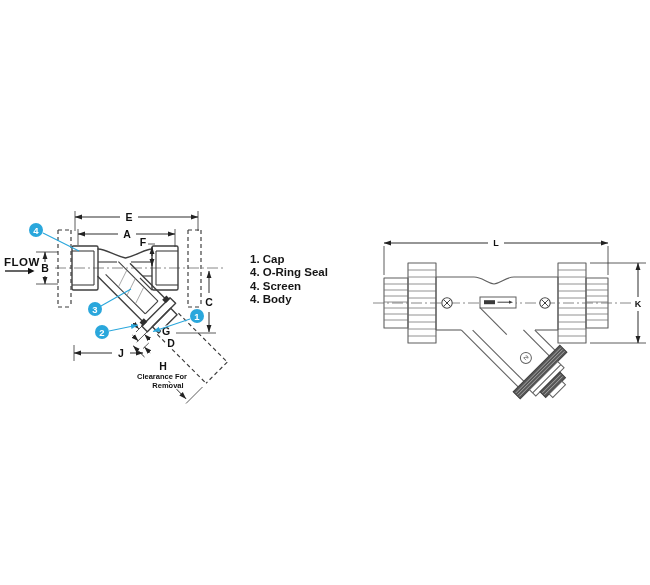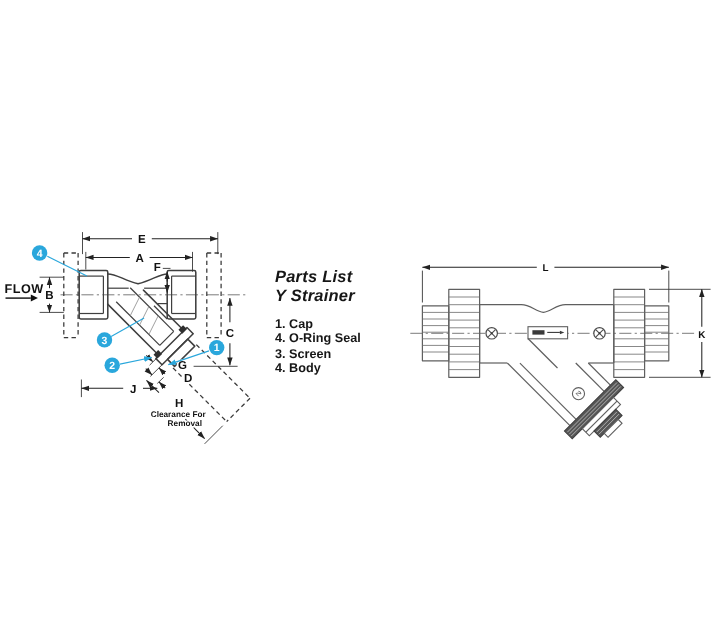--- a/index.html
+++ b/index.html
@@ -313,25 +313,21 @@
       <line class="ext" x1="590" y1="263" x2="646" y2="263"></line>
       <line class="ext" x1="590" y1="343" x2="646" y2="343"></line>
       <line class="dim" x1="638" y1="297" x2="638" y2="263" marker-end="url(#aD)"></line>
       <line class="dim" x1="638" y1="311" x2="638" y2="343" marker-end="url(#aD)"></line>
       <text class="dimsm" x="638" y="307" text-anchor="middle">K</text>
     </g>
   </g>
 </svg>
 
 <div class="plist">
-  <div class="t">
-    <div>Parts List</div>
-    <div>Y Strainer</div>
-  </div>
   <div class="items">
     <div>1. Cap</div>
     <div>4. O-Ring Seal</div>
-    <div>3. Screen</div>
+    <div>4. Screen</div>
     <div>4. Body</div>
   </div>
 </div>
 
 </div>
 
 </body></html>

